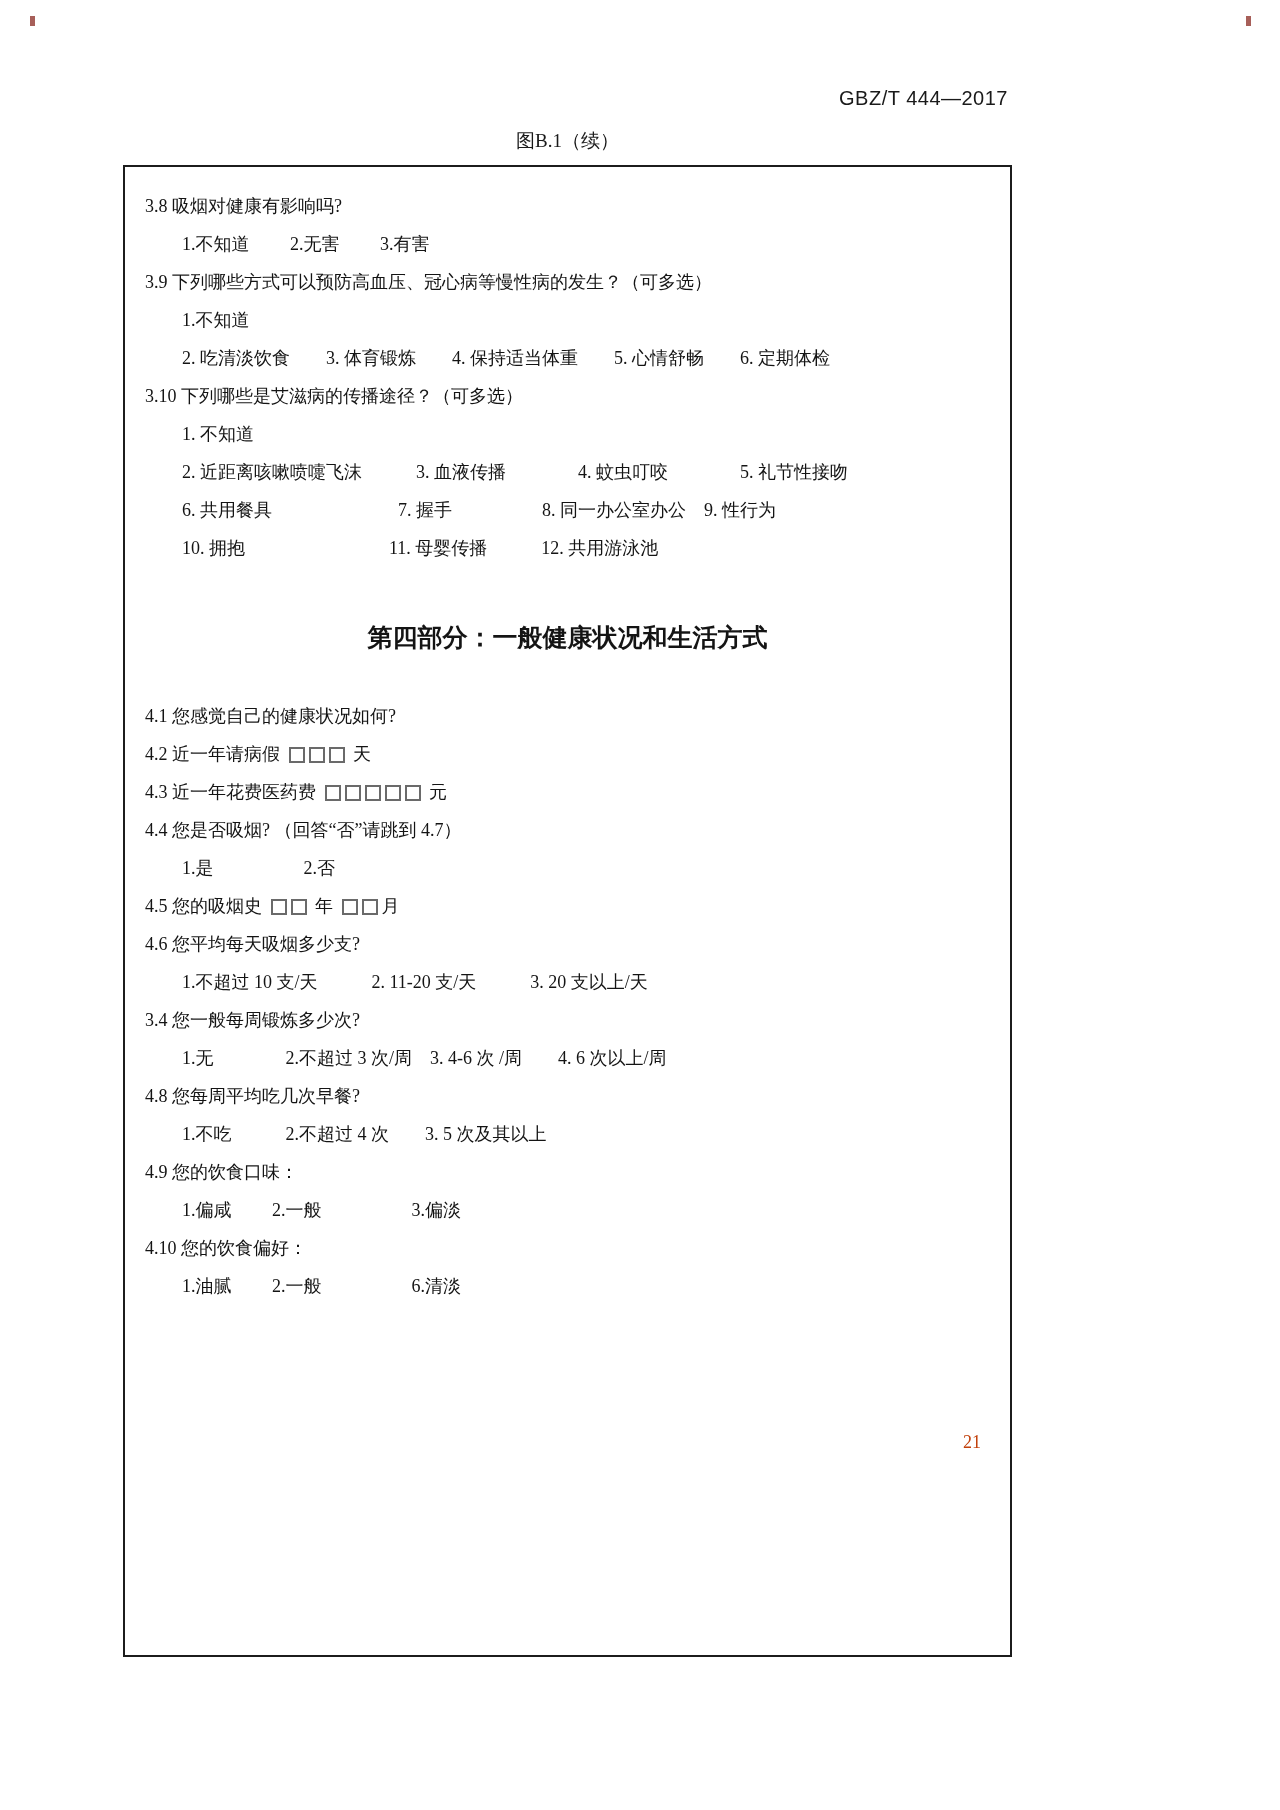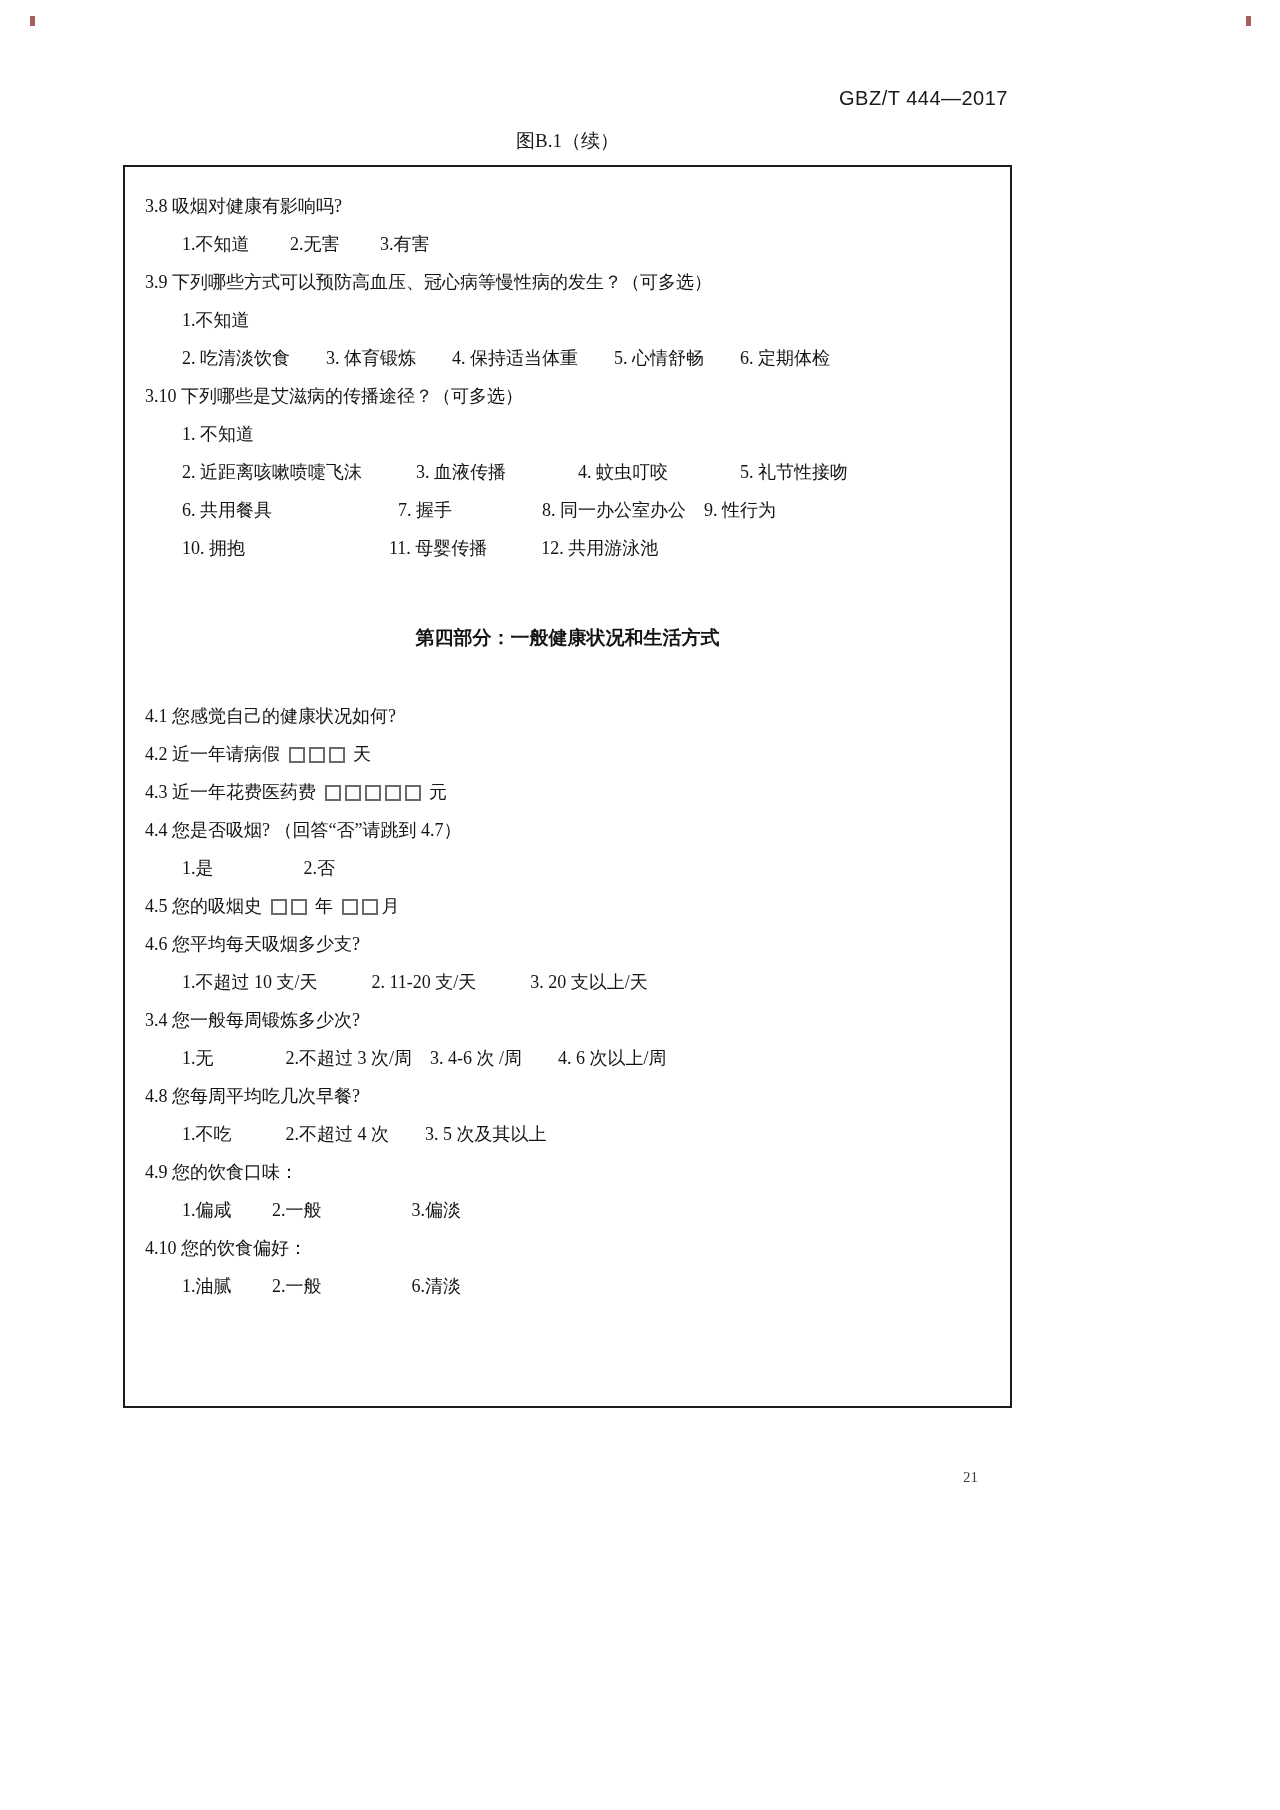--- a/index.html
+++ b/index.html
@@ -42,60 +42,59 @@
     text-align: center;
     font-size: 19px;
     color: #1a1a1a;
     white-space: pre;
   }
   .qbox {
     position: absolute;
     top: 165px;
     left: 123px;
     width: 889px;
-    height: 1243px;
+    height: 1492px;
     border: 2px solid #1c1c1c;
     box-sizing: border-box;
     padding: 20px 10px 0 10px;
     background: #fff;
   }
   .row {
     white-space: pre;
     line-height: 38px;
     font-size: 18px;
     padding-left: 10px;
   }
   .row.o {
     padding-left: 47px;
   }
   .row.section {
     text-align: center;
     font-weight: bold;
-    font-size: 19px;
+    font-size: 25px;
     margin: 52px 0 40px 0;
     padding-left: 0;
   }
   .cbox {
     display: inline-block;
     width: 16px;
     height: 16px;
     border: 2px solid #6a6a6a;
     margin: 0 2px;
     vertical-align: -3px;
     background: #fff;
     box-sizing: border-box;
   }
   .boxes { white-space: nowrap; margin: 0 2px; }
   .page-num {
     position: absolute;
     left: 963px;
     top: 1432px;
-    font-size: 15px;
-    color: #404040;
-    margin-top: 37px;
+    font-size: 18px;
+    color: #c2410c;
   }
 </style>
 </head>
 <body>
 
 <div class="scan-mark tl"></div>
 <div class="scan-mark tr"></div>
 
 <div class="doc-header">GBZ/T 444—2017</div>
 

